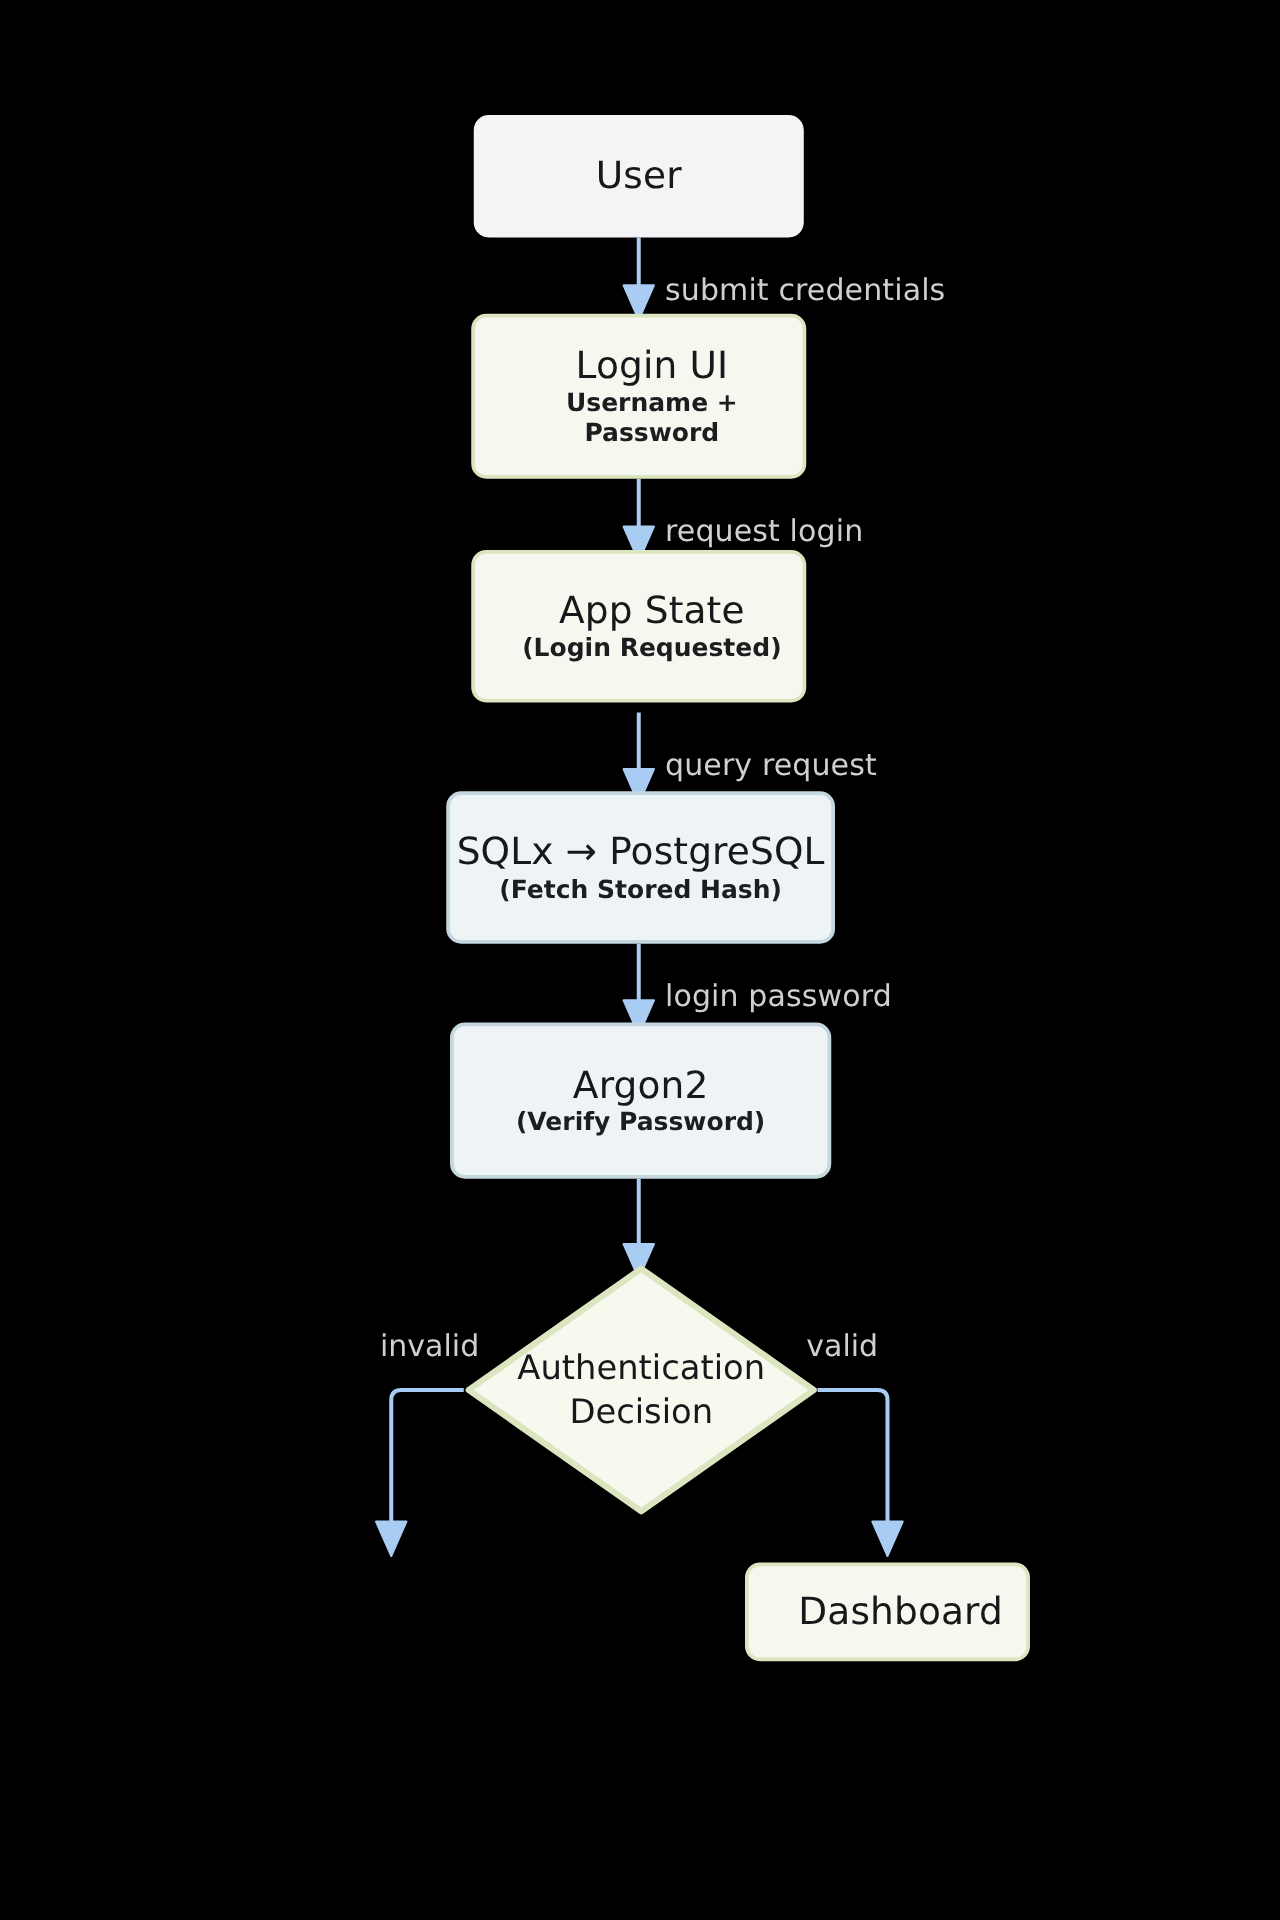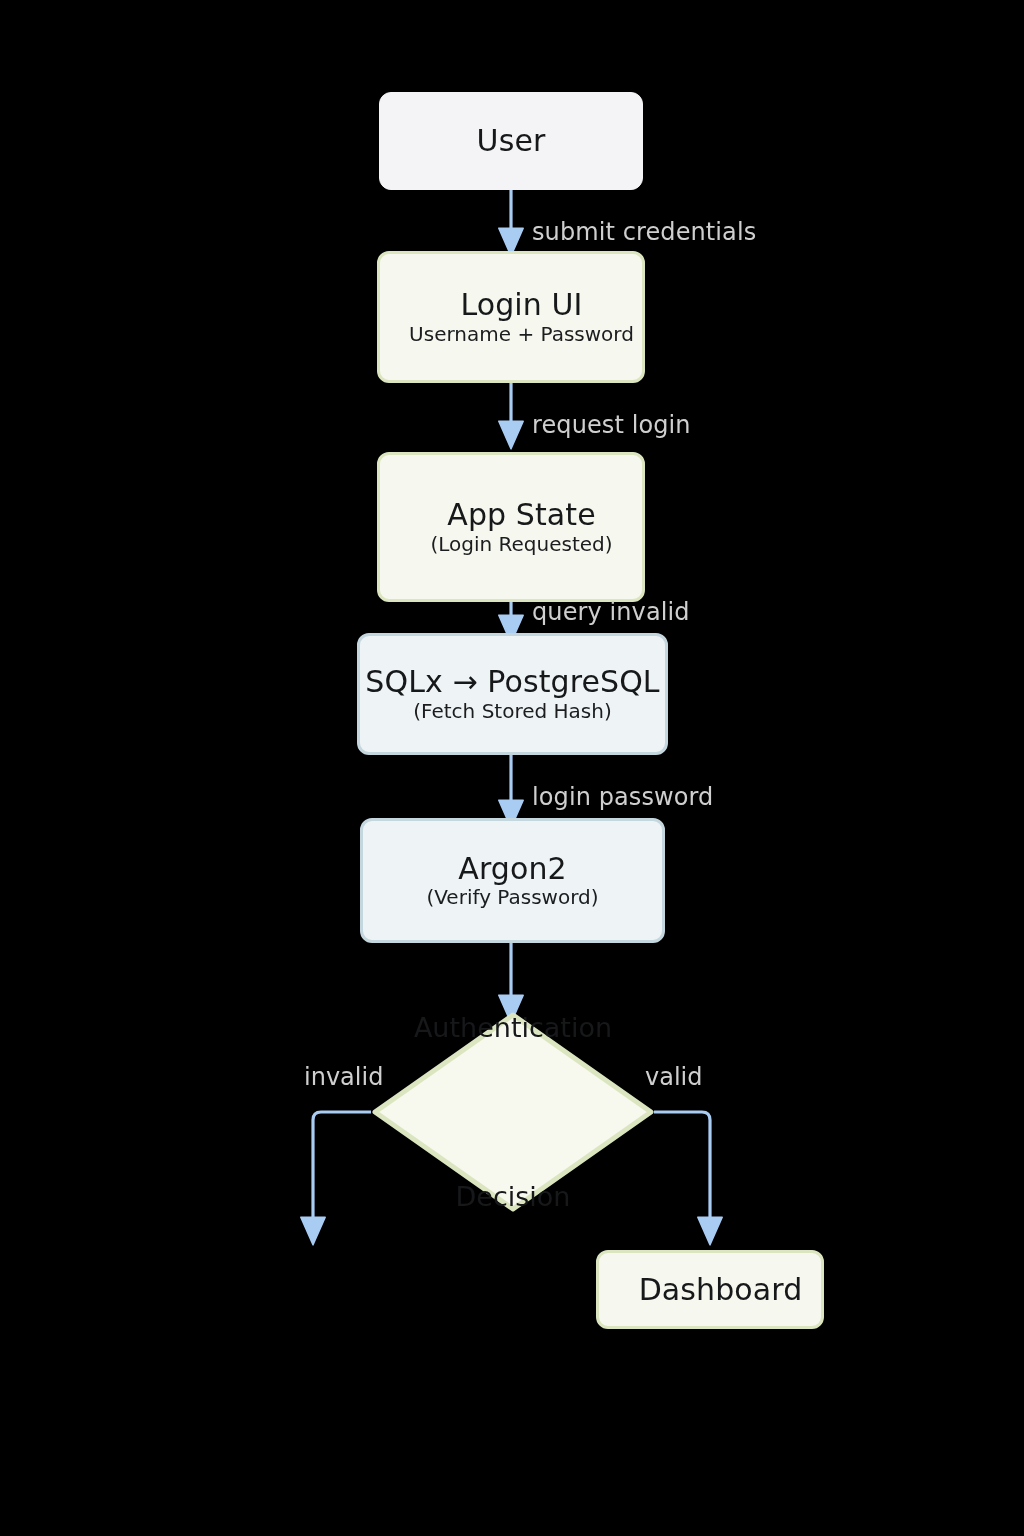--- a/index.html
+++ b/index.html
@@ -39,21 +39,21 @@
   }
   .node .title {
     font-size: 30px;
     font-weight: 400;
     line-height: 1.12;
     letter-spacing: 0.1px;
     color: #16181a;
   }
   .node .sub {
     font-size: 20px;
-    font-weight: 400;
+    font-weight: 700;
     line-height: 1.2;
     margin-top: 0;
     color: #1b1d1f;
   }
 
   
   .node--plain {
     background: #f4f4f6;
     border: 1px solid #f4f4f6;
   }
@@ -77,21 +77,21 @@
   .diamond .shape {
     position: absolute;
     inset: 0;
   }
   .diamond .dlabel {
     position: absolute;
     inset: 0;
     display: flex;
     flex-direction: column;
     align-items: center;
-    justify-content: space-between;
+    justify-content: center;
     font-size: 27px;
     line-height: 1.3;
     color: #16181a;
     text-align: center;
   }
 
   
   #edges {
     position: absolute;
     left: 0;
@@ -150,21 +150,21 @@
 
   <div class="node node--plain" style="left:379px; top:92px; width:264px; height:98px;">
     <div class="title">User</div>
   </div>
 
   <div class="node node--green" style="left:377px; top:251px; width:268px; height:132px;">
     <div class="title">Login UI</div>
     <div class="sub">Username + Password</div>
   </div>
 
-  <div class="node node--green" style="left:377px; top:452px; width:268px; height:150px;">
+  <div class="node node--green" style="left:377px; top:440px; width:268px; height:122px;">
     <div class="title">App State</div>
     <div class="sub">(Login Requested)</div>
   </div>
 
   <div class="node node--blue" style="left:357px; top:633px; width:311px; height:122px;">
     <div class="title">SQLx → PostgreSQL</div>
     <div class="sub">(Fetch Stored Hash)</div>
   </div>
 
   <div class="node node--blue" style="left:360px; top:818px; width:305px; height:125px;align-items:center;">
@@ -184,21 +184,21 @@
 
 
   <div class="node node--green" style="left:596px; top:1250px; width:228px; height:79px;">
     <div class="title">Dashboard</div>
   </div>
 
   <div class="edge-label" style="left:532px; top:218px;">submit credentials</div>
 
   <div class="edge-label" style="left:532px; top:411px;">request login</div>
 
-  <div class="edge-label" style="left:532px; top:598px;">query invalid</div>
+  <div class="edge-label" style="left:532px; top:598px;">query request</div>
 
   <div class="edge-label" style="left:532px; top:783px;">login password</div>
 
   <div class="branch-label" style="left:304px; top:1063px;">invalid</div>
 
   <div class="branch-label" style="left:645px; top:1063px;">valid</div>
 
 </div>
 
 </body></html>

